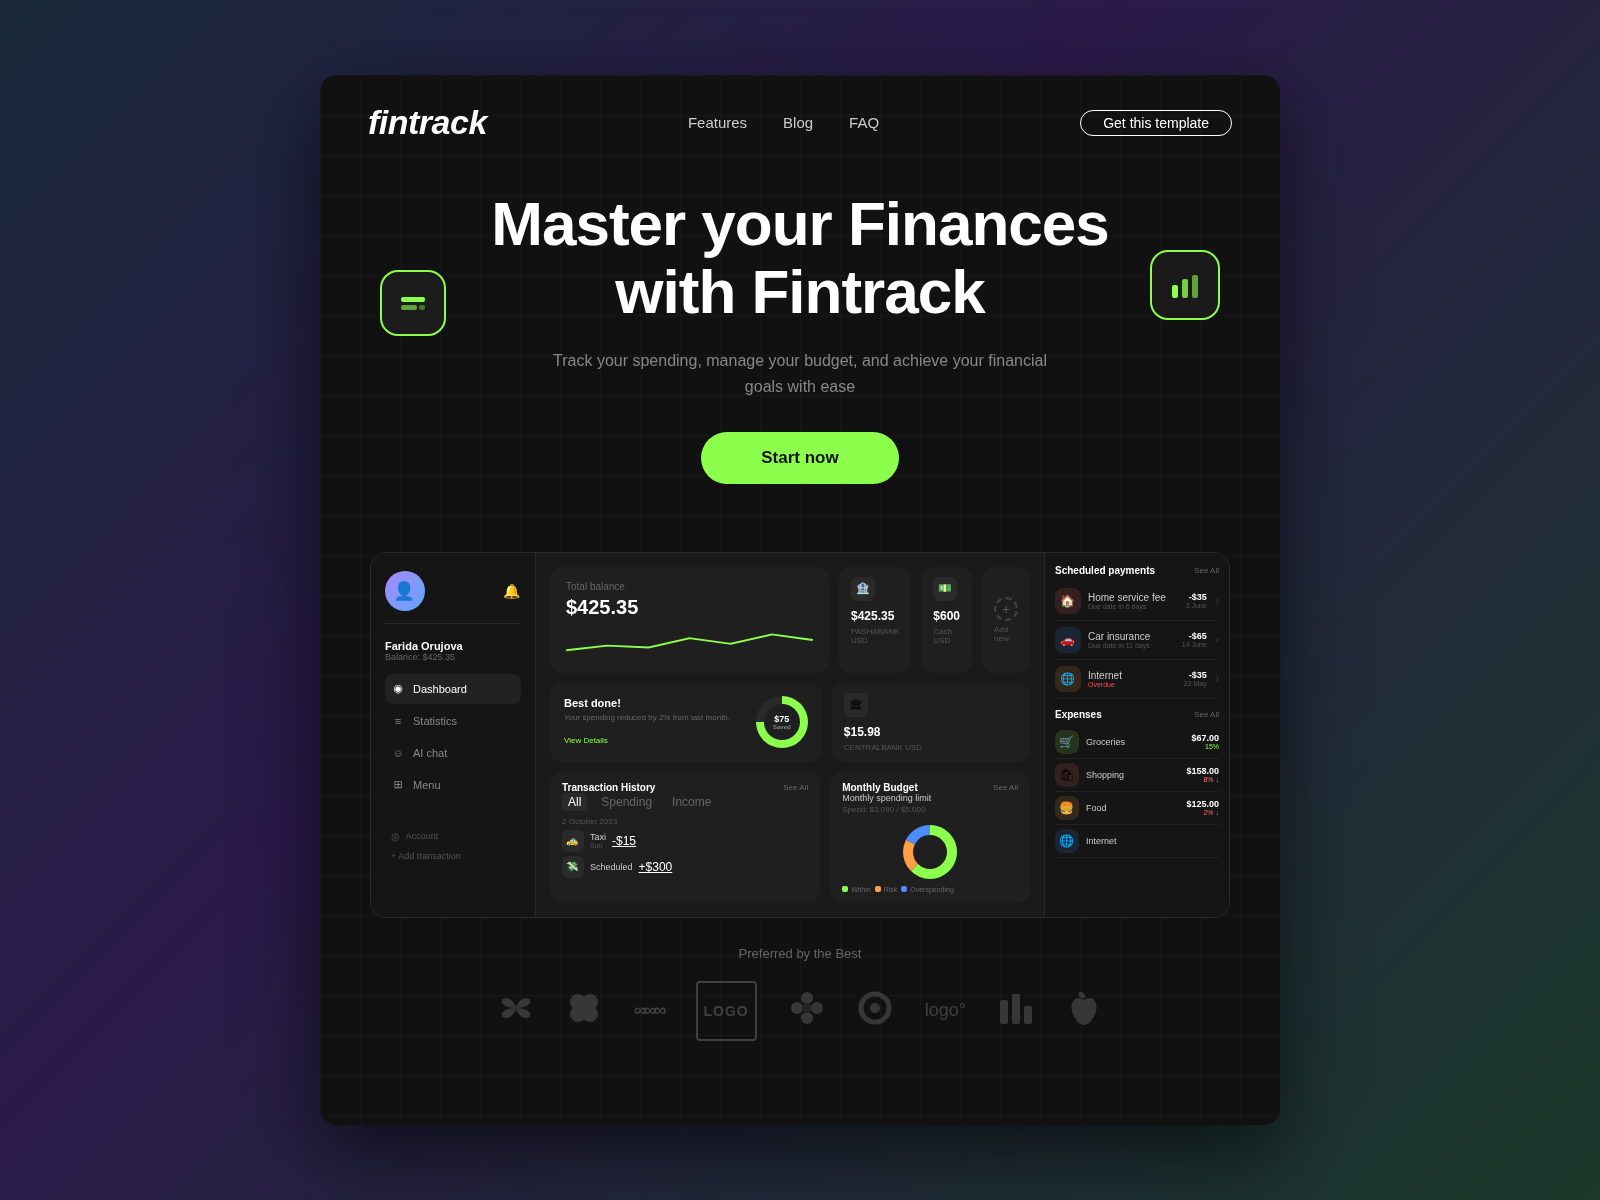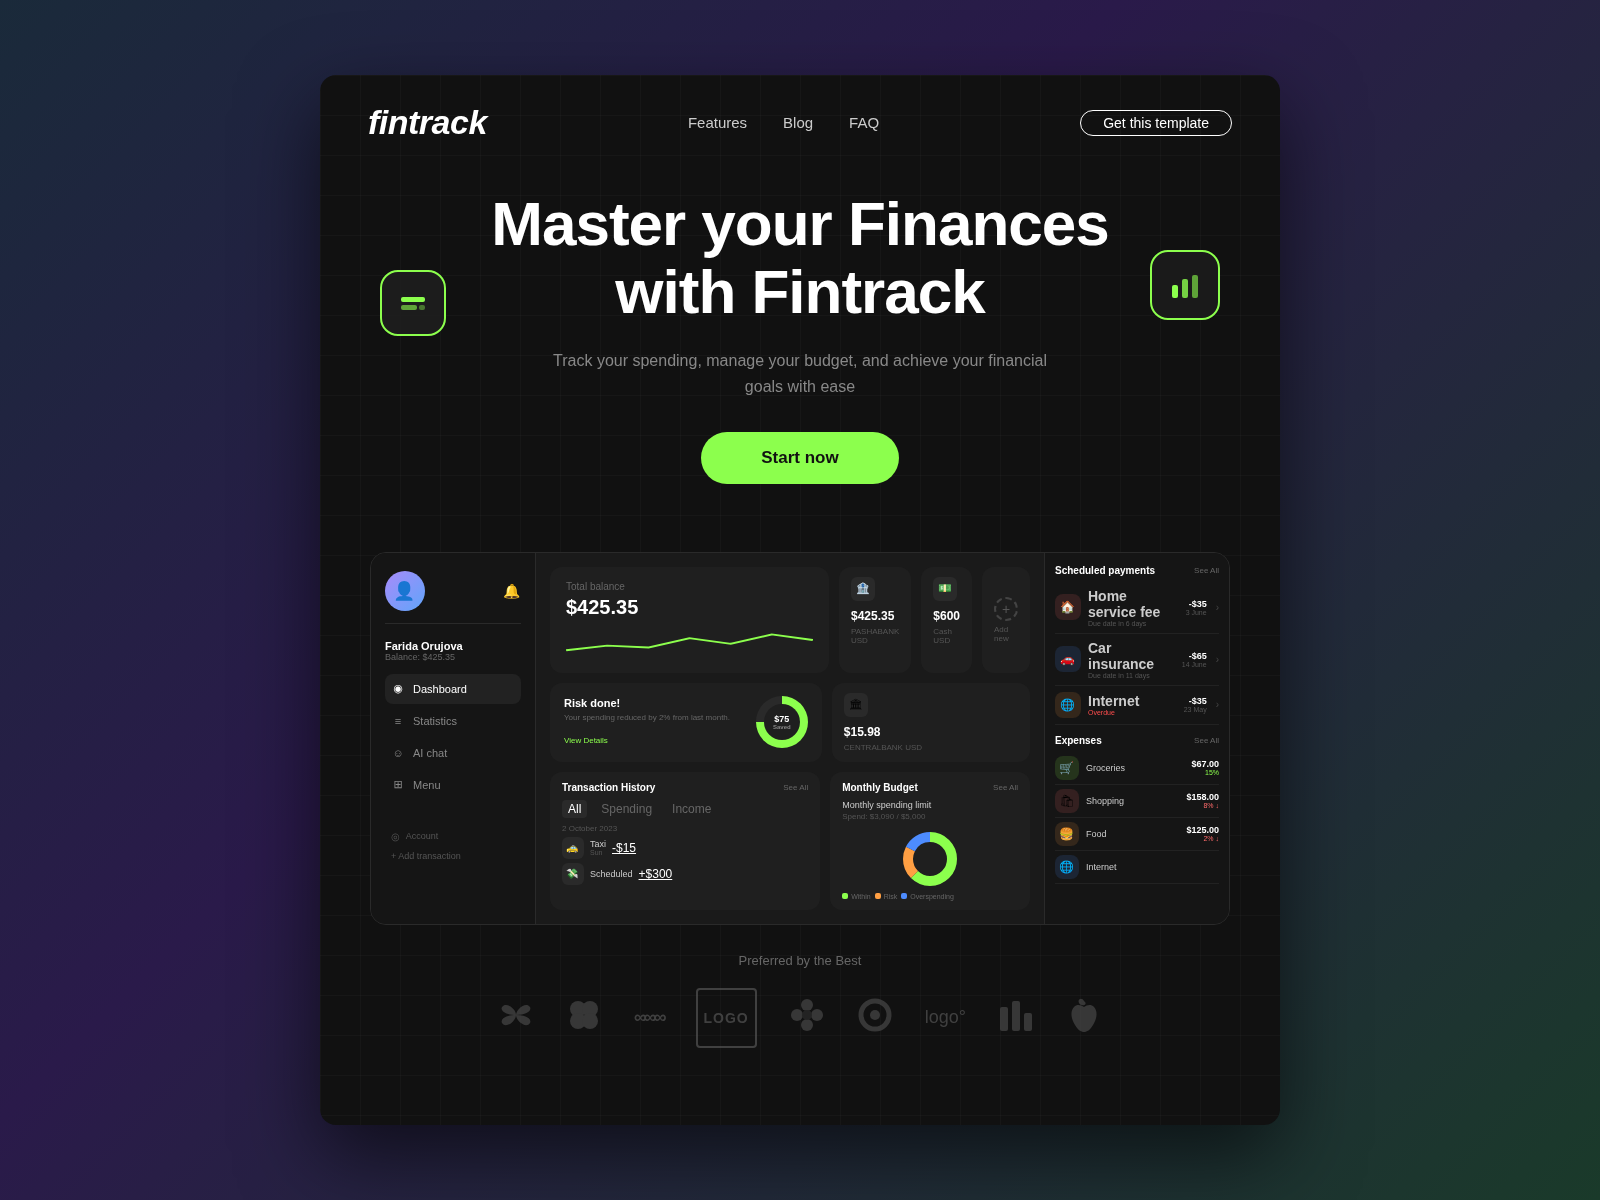--- a/index.html
+++ b/index.html
@@ -422,21 +422,21 @@
     .db-txn-history {
       background: #1f1f1f;
       border-radius: 12px;
       padding: 10px 12px;
       flex: 1.4;
     }
     .db-section-header {
       display: flex;
       justify-content: space-between;
       align-items: center;
-      margin-bottom: 7px;
+      margin-bottom: 0;
     }
     .db-section-title {
       color: #ffffff;
       font-size: 10px;
       font-weight: 600;
     }
     .db-see-all {
       color: #666;
       font-size: 8px;
     }
@@ -573,22 +573,22 @@
       align-items: center;
       justify-content: center;
       font-size: 12px;
       flex-shrink: 0;
     }
     .rp-pay-info {
       flex: 1;
     }
     .rp-pay-name {
       color: #ccc;
-      font-size: 14px;
-      font-weight: 700;
+      font-size: 10px;
+      font-weight: 400;
     }
     .rp-pay-due {
       color: #555;
       font-size: 7px;
     }
     .rp-pay-overdue {
       color: #ff4d4d;
       font-size: 7px;
     }
     .rp-pay-amount {
@@ -782,21 +782,21 @@
           <div class="db-add-new">
             <div class="db-add-circle">+</div>
             <div class="db-add-label">Add new</div>
           </div>
         </div>
       </div>
 
       <div class="db-middle-row">
         <div class="db-welldone">
           <div class="db-wd-text">
-            <h4>Risk done!</h4>
+            <h4>Best done!</h4>
             <p>Your spending reduced by 2% from last month.</p>
             <span class="db-wd-link">View Details</span>
           </div>
           <div class="db-savings-circle">
             <div class="db-savings-inner">
               <span>$75</span>
               <span style="font-size:6px;color:#888;">Saved</span>
             </div>
           </div>
         </div>

